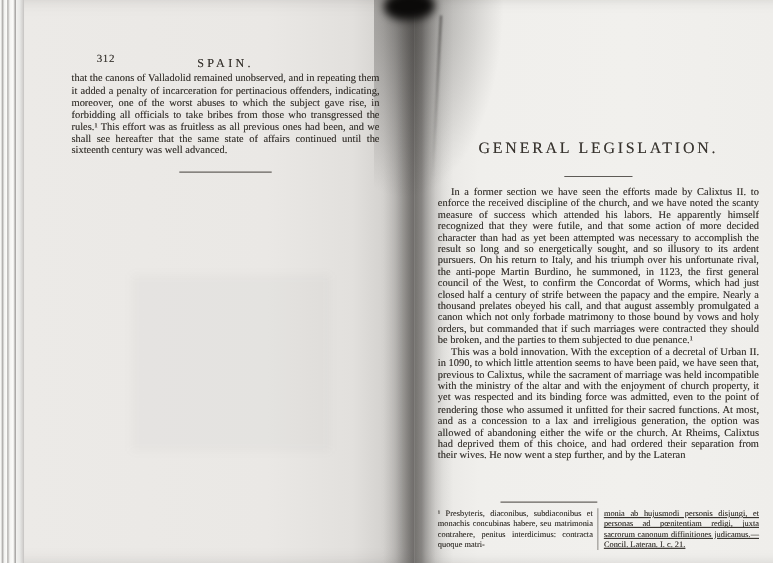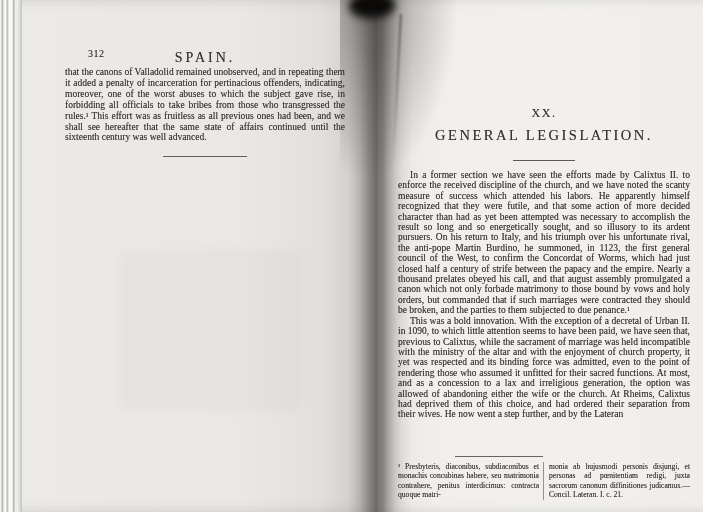--- a/index.html
+++ b/index.html
@@ -52,59 +52,58 @@
     transform:rotate(3deg);filter:blur(0.8px);
   }
   .bleed-smudge{position:absolute;pointer-events:none;filter:blur(4px);background:rgba(120,116,110,0.07);}
   .smudge-3{left:120px;top:250px;width:180px;height:160px;background:rgba(120,116,110,0.045);}
 
   .txt{color:var(--ink,#38342f);filter:blur(0.25px);text-shadow:0 0 0.6px rgba(56,52,47,0.55);}
 
   
   .lp-header{position:absolute;top:48px;left:43px;width:280px;text-align:center;}
   .lp-pagenum{position:absolute;left:23px;top:0;font-size:10px;letter-spacing:0.5px;}
-  .lp-running{font-size:14px;letter-spacing:3px;}
+  .lp-running{font-size:11px;letter-spacing:3px;}
   .lp-body{
     position:absolute;top:67px;left:43px;width:280px;
     font-size:9.5px;line-height:10.9px;text-align:justify;margin:0;
   }
   .lp-fnrule{position:absolute;top:156px;left:141px;width:84px;border:0;border-top:1px solid rgba(56,52,47,0.75);margin:0;}
   .lp-footnote{position:absolute;top:161px;left:43px;width:280px;text-align:center;font-size:7.6px;line-height:9.4px;}
 
   
   .rp-chapnum{position:absolute;top:106px;left:21px;width:292px;text-align:center;font-size:12px;letter-spacing:1.5px;}
   .rp-title{position:absolute;top:127px;left:21px;width:292px;text-align:center;font-size:14.5px;letter-spacing:2.5px;}
   .rp-titlerule{position:absolute;top:160px;left:136px;width:62px;border:0;border-top:1px solid rgba(56,52,47,0.8);margin:0;}
   .rp-body{position:absolute;top:170px;left:21px;width:292px;}
   .rp-body p{margin:0;font-size:9.5px;line-height:10.4px;text-align:justify;text-indent:12px;}
   .rp-fnrule{position:absolute;top:456px;left:78px;width:88px;border:0;border-top:1px solid rgba(56,52,47,0.75);margin:0;}
   .rp-footnote{position:absolute;top:462px;left:21px;width:292px;display:flex;}
   .rp-fncol{font-size:7.6px;line-height:9.4px;text-align:justify;width:142px;}
   .rp-fncol.left{padding-right:4px;}
-  .rp-fncol.right{padding-left:5px;}
+  .rp-fncol.right{padding-left:5px;text-decoration:underline;}
   .fn-divider{width:0;border-left:1px solid rgba(56,52,47,0.5);}
 </style>
 </head>
 <body>
 
 <div class="scan">
 
   <div class="edge-strips"></div>
 
   <div class="left-page">
     <div class="lp-header txt">
       <span class="lp-pagenum">312</span>
       <span class="lp-running">SPAIN.</span>
     </div>
     <p class="lp-body txt">that the canons of Valladolid remained unobserved, and in repeating them it added a penalty of incarceration for pertinacious offenders, indicating, moreover, one of the worst abuses to which the subject gave rise, in forbidding all officials to take bribes from those who transgressed the rules.¹  This effort was as fruitless as all previous ones had been, and we shall see hereafter that the same state of affairs continued until the sixteenth century was well advanced.</p>
     <hr class="lp-fnrule">
   </div>
 
   <div class="right-page">
-    <div class="rp-chapnum txt">XX.</div>
     <div class="rp-title txt">GENERAL LEGISLATION.</div>
     <hr class="rp-titlerule">
     <div class="rp-body txt">
       <p>In a former section we have seen the efforts made by Calixtus II. to enforce the received discipline of the church, and we have noted the scanty measure of success which attended his labors.  He apparently himself recognized that they were futile, and that some action of more decided character than had as yet been attempted was necessary to accomplish the result so long and so energetically sought, and so illusory to its ardent pursuers.  On his return to Italy, and his triumph over his unfortunate rival, the anti-pope Martin Burdino, he summoned, in 1123, the first general council of the West, to confirm the Concordat of Worms, which had just closed half a century of strife between the papacy and the empire.  Nearly a thousand prelates obeyed his call, and that august assembly promulgated a canon which not only forbade matrimony to those bound by vows and holy orders, but commanded that if such marriages were contracted they should be broken, and the parties to them subjected to due penance.¹</p>
       <p>This was a bold innovation.  With the exception of a decretal of Urban II. in 1090, to which little attention seems to have been paid, we have seen that, previous to Calixtus, while the sacrament of marriage was held incompatible with the ministry of the altar and with the enjoyment of church property, it yet was respected and its binding force was admitted, even to the point of rendering those who assumed it unfitted for their sacred functions.  At most, and as a concession to a lax and irreligious generation, the option was allowed of abandoning either the wife or the church.  At Rheims, Calixtus had deprived them of this choice, and had ordered their separation from their wives.  He now went a step further, and by the Lateran</p>
     </div>
     <hr class="rp-fnrule">
     <div class="rp-footnote txt">
       <div class="rp-fncol left">¹ Presbyteris, diaconibus, subdiaconibus et monachis concubinas habere, seu matrimonia contrahere, penitus interdicimus: contracta quoque matri-</div>
       <div class="fn-divider"></div>

